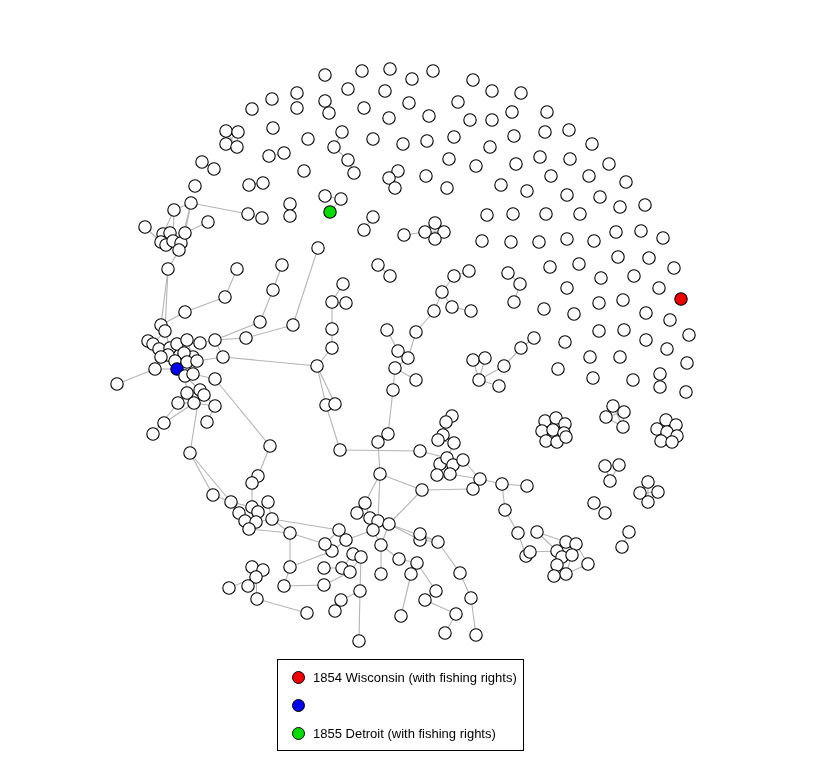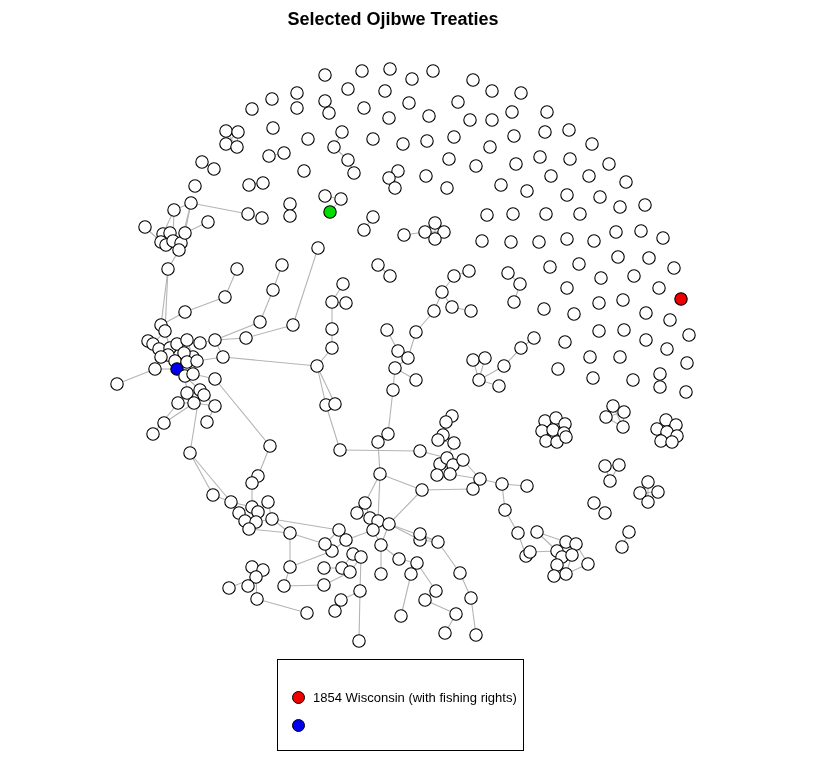--- a/index.html
+++ b/index.html
@@ -4,29 +4,28 @@
 <style>
   html,body{margin:0;padding:0;background:#ffffff;}
   .canvas{position:relative;width:819px;height:768px;background:#ffffff;overflow:hidden;
           font-family:"Liberation Sans",sans-serif;}
   .chart-title{position:absolute;top:9px;left:0;width:786px;text-align:center;
                font-size:18px;font-weight:bold;color:#000;}
   svg.net{position:absolute;top:0;left:0;}
   .legend{position:absolute;left:277px;top:659px;width:247px;height:92px;
           border:1px solid #000;background:#fff;box-sizing:border-box;
           display:flex;flex-direction:column;justify-content:center;padding-left:13px;}
-  .legend-row{display:flex;align-items:flex-end;height:28px;}
+  .legend-row{display:flex;align-items:center;height:28px;}
   .legend-row svg{margin-right:7px;flex:0 0 auto;}
   .legend-label{font-size:13px;color:#000;white-space:nowrap;}
 </style>
 </head>
 <body>
 
 <div class="canvas">
-  <div class="chart-title">Selected Ojibwe Treaties</div>
 
   <svg class="net" width="819" height="768">
       <line x1="202" y1="162" x2="214" y2="169" stroke="#b4b4b4" stroke-width="1.1"></line>
       <line x1="249" y1="185" x2="263" y2="183" stroke="#b4b4b4" stroke-width="1.1"></line>
       <line x1="248" y1="214" x2="262" y2="218" stroke="#b4b4b4" stroke-width="1.1"></line>
       <line x1="290" y1="204" x2="290" y2="216" stroke="#b4b4b4" stroke-width="1.1"></line>
       <line x1="269" y1="156" x2="284" y2="153" stroke="#b4b4b4" stroke-width="1.1"></line>
       <line x1="226" y1="131" x2="226" y2="144" stroke="#b4b4b4" stroke-width="1.1"></line>
       <line x1="238" y1="132" x2="237" y2="147" stroke="#b4b4b4" stroke-width="1.1"></line>
       <line x1="226" y1="131" x2="237" y2="147" stroke="#b4b4b4" stroke-width="1.1"></line>
@@ -658,14 +657,20 @@
       <svg width="15" height="15">
         <circle cx="7.5" cy="7.5" r="6" stroke="#000" stroke-width="1" fill="#ee0000"></circle>
       </svg>
       <span class="legend-label">1854 Wisconsin (with fishing rights)</span>
     </div>
     <div class="legend-row">
       <svg width="15" height="15">
         <circle cx="7.5" cy="7.5" r="6" stroke="#000" stroke-width="1" fill="#0000ee"></circle>
       </svg>
     </div>
+    <div class="legend-row">
+      <svg width="15" height="15">
+        <circle cx="7.5" cy="7.5" r="6" stroke="#000" stroke-width="1" fill="#00dd00"></circle>
+      </svg>
+      <span class="legend-label">1855 Detroit (with fishing rights)</span>
+    </div>
   </div>
 </div>
 
 </body></html>

